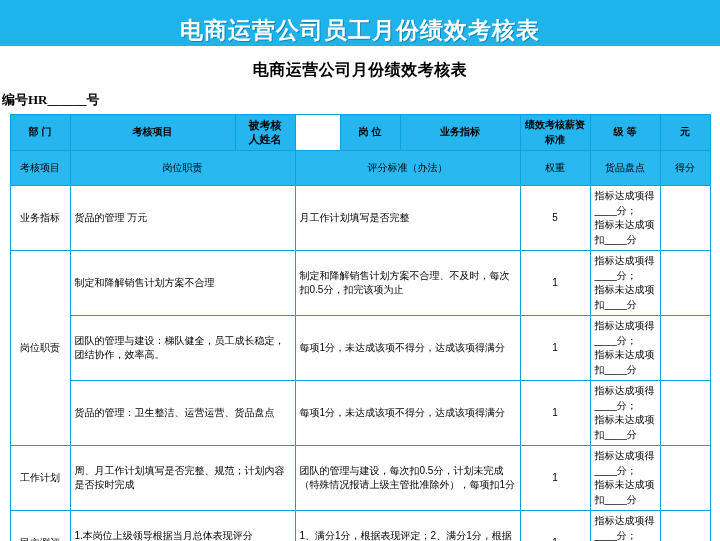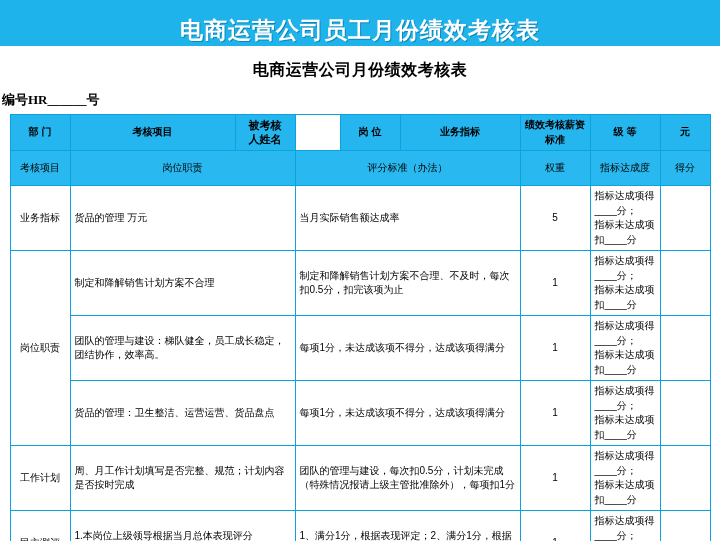--- a/index.html
+++ b/index.html
@@ -166,28 +166,28 @@
         <td class="hdr">绩效考核薪资标准</td>
         <td class="hdr">级  等</td>
         <td class="hdr">元</td>
       </tr>
 
       <tr>
         <td class="col-hdr">考核项目</td>
         <td class="col-hdr" colspan="3">岗位职责</td>
         <td class="col-hdr" colspan="3">评分标准（办法）</td>
         <td class="col-hdr">权重</td>
-        <td class="col-hdr">指标达成度</td>
+        <td class="col-hdr">货品盘点</td>
         <td class="col-hdr">得分</td>
       </tr>
 
       <tr style="height:42px">
         <td class="cell-label">业务指标</td>
         <td colspan="3" class="std">货品的管理      万元</td>
-        <td colspan="3" class="std">当月实际销售额达成率</td>
+        <td colspan="3" class="std">月工作计划填写是否完整</td>
         <td class="weight">5</td>
         <td class="tiny two-line">指标达成项得____分；
 指标未达成项扣____分</td>
         <td class="ctr"></td>
       </tr>
 
       <tr style="height:46px">
         <td class="cell-label" rowspan="3">岗位职责</td>
         <td colspan="3" class="std">制定和降解销售计划方案不合理</td>
         <td colspan="3" class="std">制定和降解销售计划方案不合理、不及时，每次扣0.5分，扣完该项为止</td>

